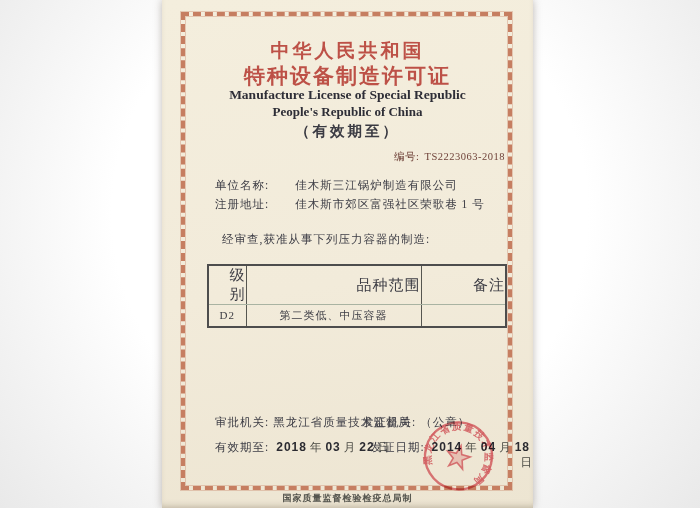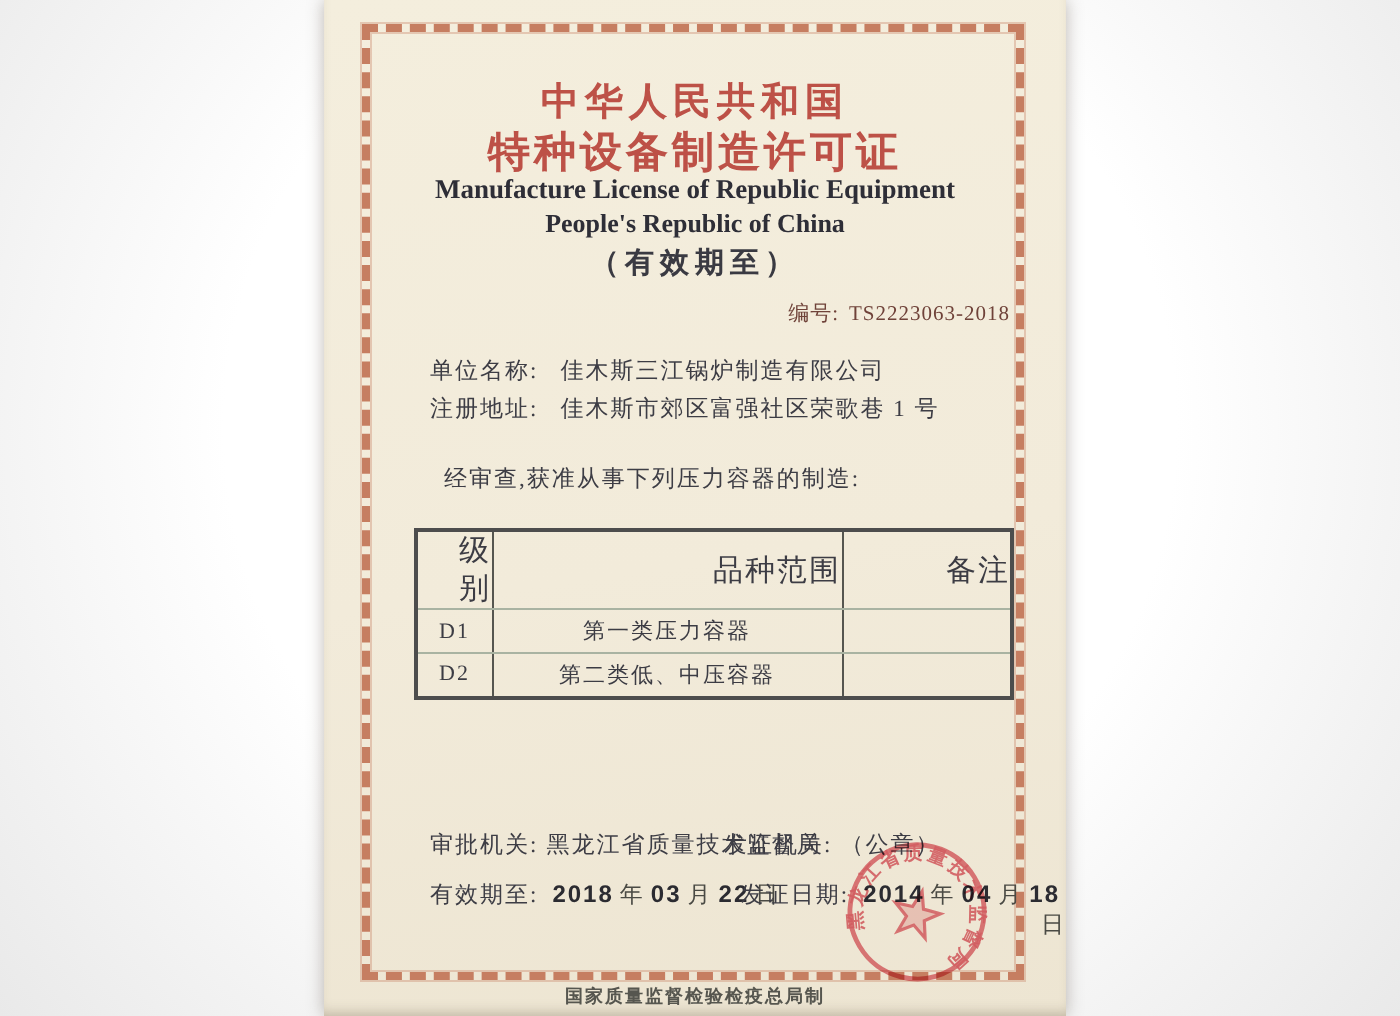--- a/index.html
+++ b/index.html
@@ -30,21 +30,21 @@
   .title-cn2 { top:62px; font-family:"Liberation Sans",sans-serif; font-weight:bold;
     font-size:21px; letter-spacing:2px; color:#bd5147; }
   .title-en1 { top:87px; font-weight:bold; font-size:13.5px; color:#2e2e37; }
   .title-en2 { top:104px; font-weight:bold; font-size:13px; color:#2e2e37; }
   .subtitle  { top:122px; font-size:14.5px; font-weight:bold; letter-spacing:3px; color:#3a3a42; }
 
   .serial { top:150px; right:28px; font-size:10.5px; color:#6f4239; letter-spacing:.5px;text-align:center; }
   .serial .lbl { margin-right:5px; }
 
   .fieldrow { left:53px; font-size:11.5px; color:#3d3d45; letter-spacing:1px; }
-  .fieldrow .lbl { margin-right:11px; }
+  .fieldrow .lbl { margin-right:26px; }
   .row-name { top:178px; }
   .row-addr { top:197px; }
 
   .statement { left:60px; top:232px; font-size:11.5px; color:#3d3d45; letter-spacing:1px; }
 
   table.license { position:absolute; left:45px; top:264px; width:298px;
     border-collapse:collapse; table-layout:fixed; }
   table.license td {
     border-left:1px solid #565650; border-right:1px solid #565650;
     border-top:1px solid #a9b3a2; border-bottom:1px solid #a9b3a2;
@@ -74,21 +74,21 @@
 </style>
 </head>
 <body>
 
 <div class="stage">
   <div class="paper">
     <div class="frame"></div>
 
     <div class="abs center title-cn1">中华人民共和国</div>
     <div class="abs center title-cn2">特种设备制造许可证</div>
-    <div class="abs center title-en1">Manufacture License of Republic Equipment</div>
+    <div class="abs center title-en1">Manufacture License of Special Republic</div>
     <div class="abs center title-en2">People's Republic of China</div>
     <div class="abs center subtitle">（有效期至）</div>
 
     <div class="abs serial">
       <span class="lbl">编号:</span><span>TS2223063-2018</span>
     </div>
 
     <div class="abs fieldrow row-name">
       <span class="lbl">单位名称:</span><span>佳木斯三江锅炉制造有限公司</span>
     </div>
@@ -97,25 +97,20 @@
     </div>
 
     <div class="abs statement">经审查,获准从事下列压力容器的制造:</div>
 
     <table class="license">
       <tbody>
         <tr class="hdr">
           <td class="c-grade">级 别</td>
           <td class="c-scope">品种范围</td>
           <td class="c-note">备注</td>
-        </tr>
-        <tr>
-          <td class="c-grade">D1</td>
-          <td class="c-scope">第一类压力容器</td>
-          <td class="c-note"></td>
         </tr>
         <tr>
           <td class="c-grade">D2</td>
           <td class="c-scope">第二类低、中压容器</td>
           <td class="c-note"></td>
         </tr>
       </tbody>
     </table>
 
     <div class="abs footrow r-approver">

